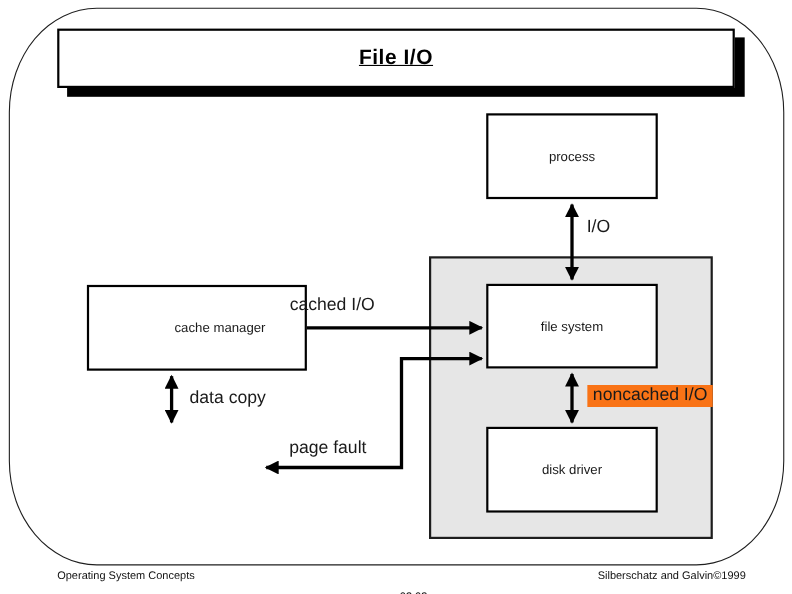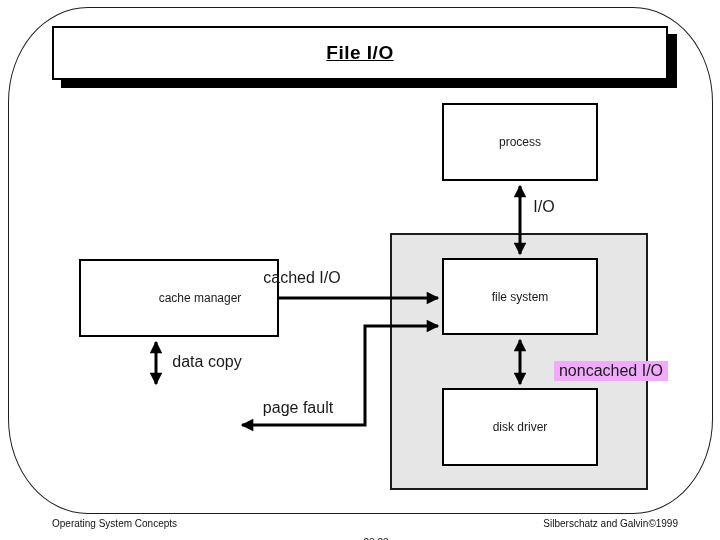--- a/index.html
+++ b/index.html
@@ -63,24 +63,23 @@
     font-size: 16px;
     white-space: nowrap;
     transform: translateX(-50%);
   }
   .lbl.io           { left: 496px; top: 198px; margin-left: 48px; }
   .lbl.io-manager   { left: 602px; top: 204px; }
   .lbl.cached-io    { left: 302px; top: 269px; text-align: right; }
   .lbl.data-copy    { left: 207px; top: 353px; }
   .lbl.page-fault   { left: 298px; top: 399px; }
   .lbl.noncached-io {
-    left: 591px; top: 361px;
-    background: #f0abfc;
+    left: 591px; top: 350px;
+    background: #f97316;
     padding: 1px 5px;
-    margin-left: 20px;
   }
   .footer-item {
     position: absolute;
     font-size: 10px;
     color: #111111;
     white-space: nowrap;
   }
   .footer-left   { left: 52px; top: 518px; }
   .footer-center { left: 355px; top: 537px; transform: translateX(-50%); margin-left: 21px; }
   .footer-right  { right: 42px; top: 518px; }

